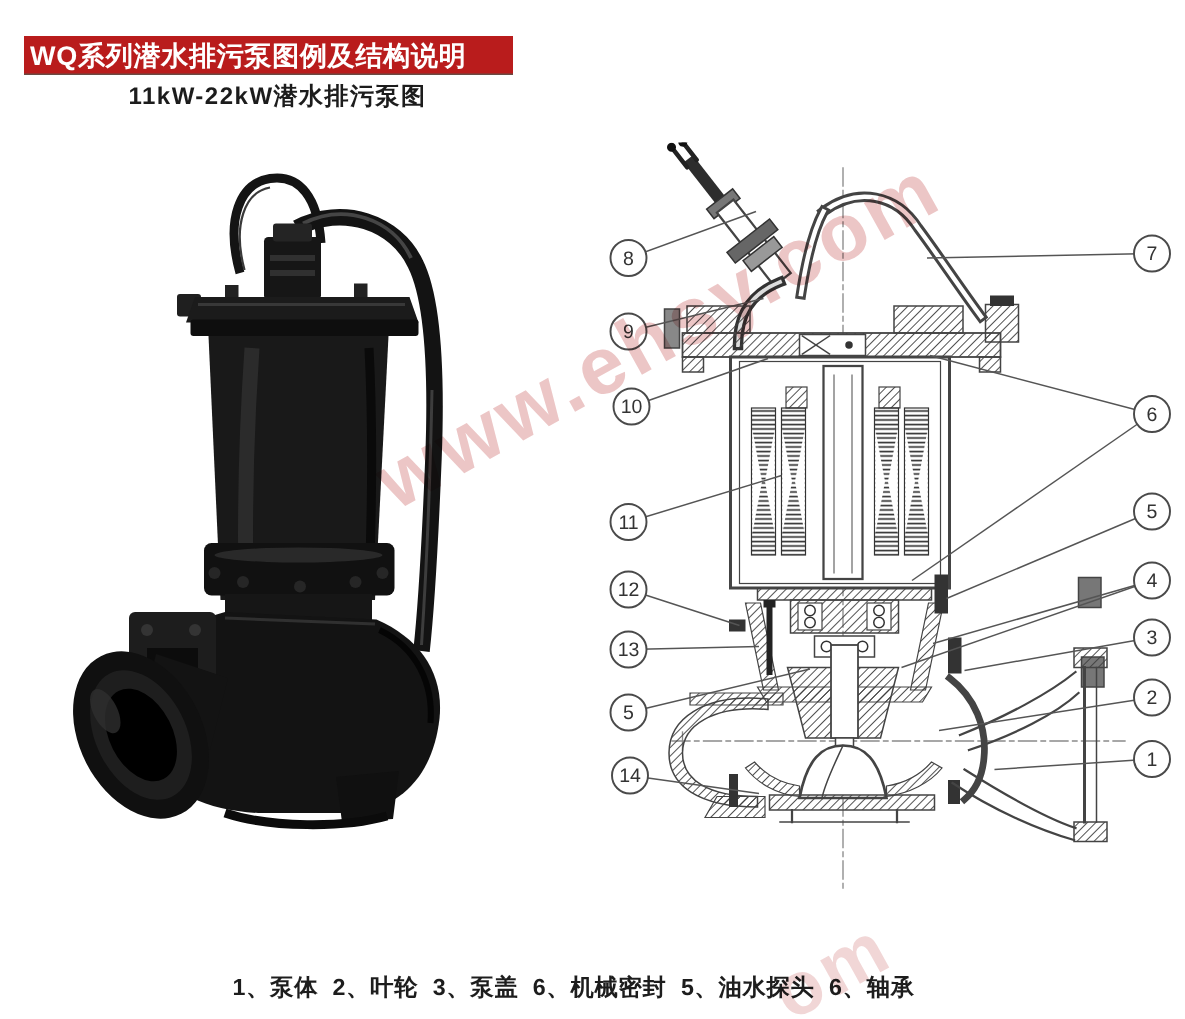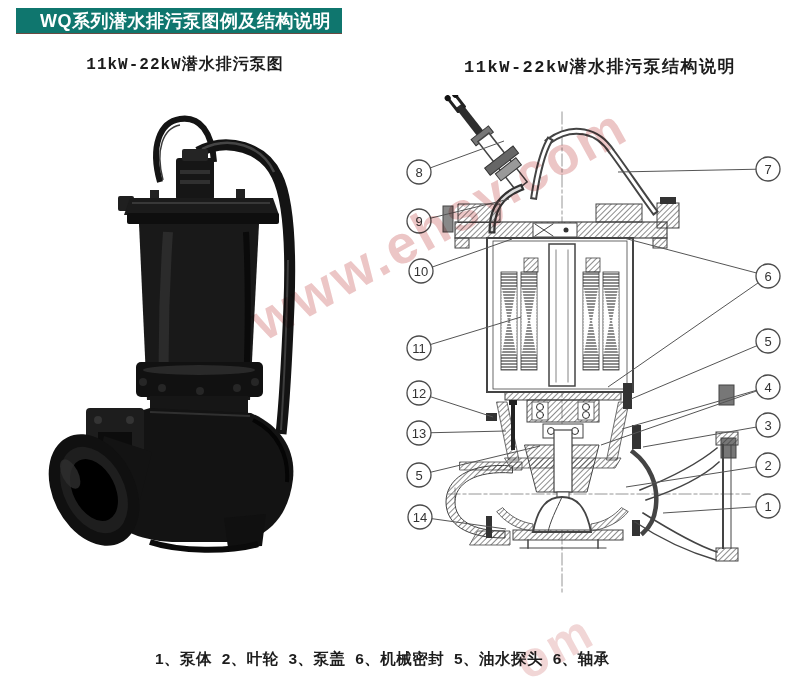--- a/index.html
+++ b/index.html
@@ -1,27 +1,27 @@
 <!DOCTYPE html>
 <html><head>
 <meta charset="utf-8">
 <style>
   html,body{margin:0;padding:0;background:#fff;}
   .page{
     position:relative;width:790px;height:679px;background:#ffffff;overflow:hidden;
     font-family:"Liberation Sans","DejaVu Sans",sans-serif;
   }
   .header-band{
-    position:absolute;left:16px;top:8px;width:326px;height:26px;
-    background:#0f766e;color:#ffffff;font-size:18px;font-weight:bold;
-    line-height:26px;padding-left:24px;box-sizing:border-box;letter-spacing:0.5px;
+    position:absolute;left:16px;top:24px;width:326px;height:26px;
+    background:#b91c1c;color:#ffffff;font-size:18px;font-weight:bold;
+    line-height:26px;padding-left:4px;box-sizing:border-box;letter-spacing:0.5px;
     border-bottom:1px solid #6b4a42;
   }
   .col-title{
-    position:absolute;top:54px;font-weight:bold;color:#1c1c1c;text-align:center;font-family:Liberation Mono, monospace;
+    position:absolute;top:54px;font-weight:bold;color:#1c1c1c;text-align:center;
   }
   .col-title.left{left:40px;width:290px;font-size:16px;letter-spacing:1px;}
   .col-title.right{left:448px;width:304px;top:55px;font-size:17px;letter-spacing:1.5px;}
   .art{position:absolute;}
   .legend{
     position:absolute;left:155px;top:604px;width:520px;
     font-size:15.5px;font-weight:bold;color:#1d1d1d;line-height:22px;
     letter-spacing:0.5px;white-space:pre;
   }
   .wm{
@@ -34,21 +34,20 @@
   svg{display:block;}
 </style>
 </head>
 <body>
 
 <div class="page">
 
   <div class="header-band">WQ系列潜水排污泵图例及结构说明</div>
 
   <div class="col-title left">11kW-22kW潜水排污泵图</div>
-  <div class="col-title right">11kW-22kW潜水排污泵结构说明</div>
 
   <svg class="art" style="left:40px;top:95px" width="320" height="480" viewBox="40 95 320 480">
     <g>
 
       <path d="M160,182 C150,146 160,122 180,119 C200,116 212,132 214,162" fill="none" stroke="#141414" stroke-width="6"></path>
       <path d="M163,180 C155,150 163,128 180,125" fill="none" stroke="#3a3a3a" stroke-width="1.5"></path>
 
       <path d="M198,152 C228,136 264,148 277,176 C289,200 291,252 289,305 C287,355 285,398 281,434" fill="none" stroke="#131313" stroke-width="11"></path>
       <path d="M202,149 C230,135 262,146 274,172" fill="none" stroke="#454545" stroke-width="2.5"></path>
       <path d="M288,260 C287,310 285,370 281,430" fill="none" stroke="#3d3d3d" stroke-width="2"></path>

